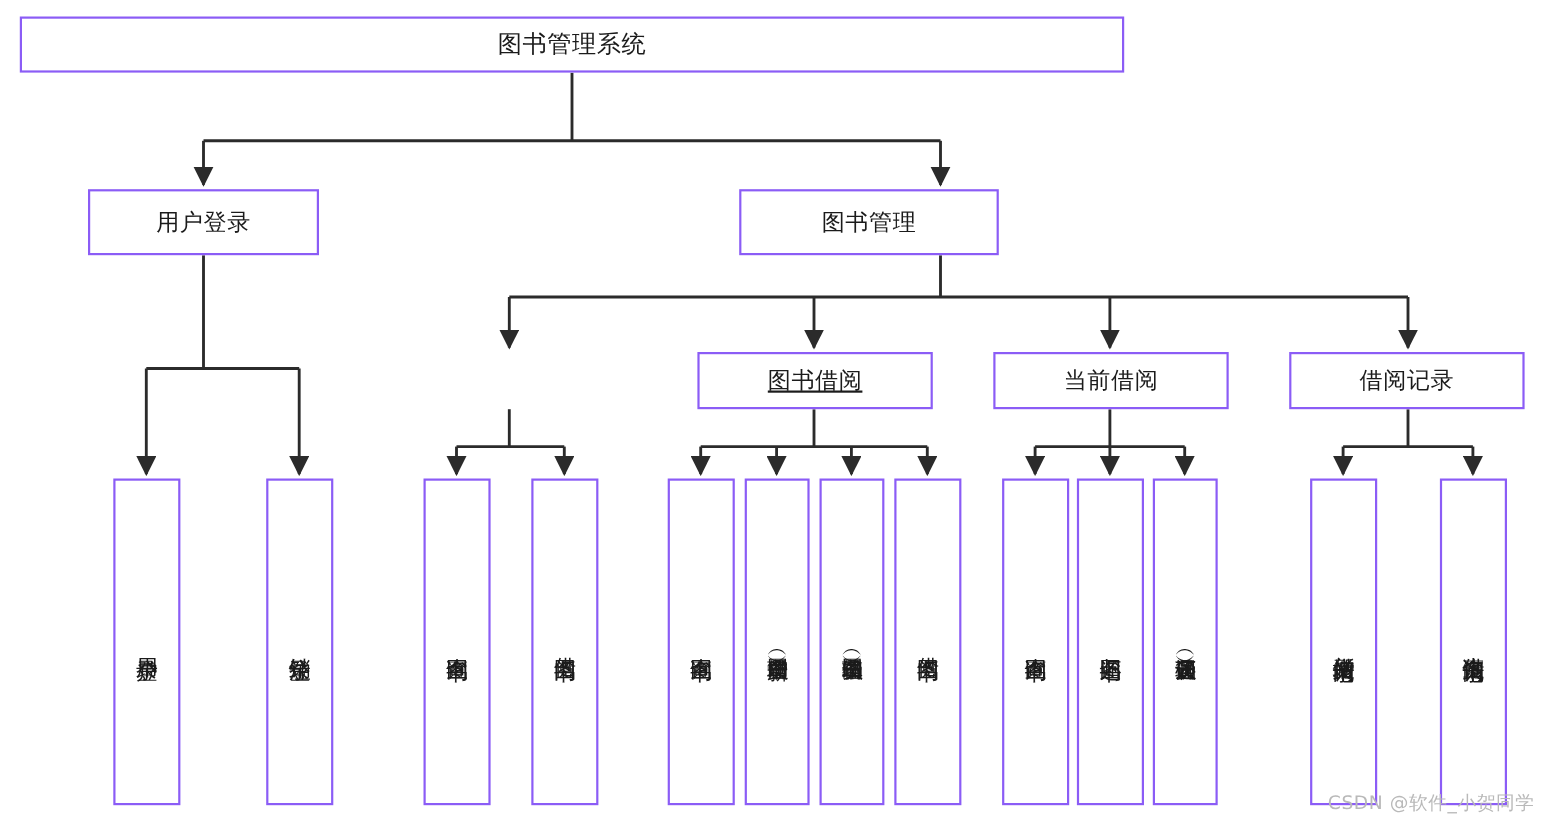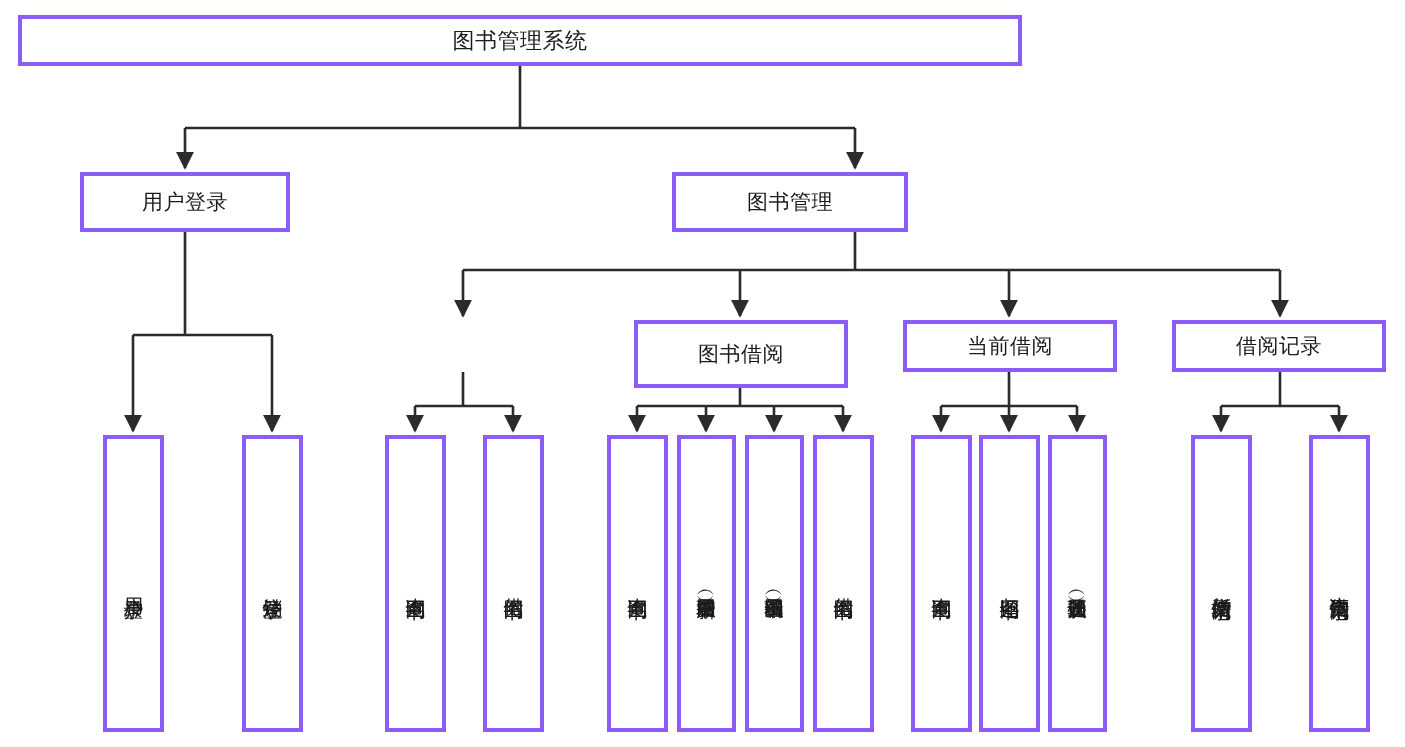--- a/index.html
+++ b/index.html
@@ -22,21 +22,21 @@
     position: absolute;
     left: 0;
     top: 0;
     width: 1405px;
     height: 747px;
     pointer-events: none;
   }
   .node {
     position: absolute;
     box-sizing: border-box;
-    border: 4px solid #8b5cf6;
+    border: 2px solid #8b5cf6;
     background: #ffffff;
     display: flex;
     align-items: center;
     justify-content: center;
     color: #1b1b1b;
   }
   .node .label {
     font-size: 21px;
     line-height: 1.15;
     letter-spacing: 0.5px;
@@ -137,21 +137,21 @@
     <span class="label">图书管理系统</span>
   </div>
 
   <div class="node mid" style="left:80px; top:172px; width:210px; height:60px;">
     <span class="label">用户登录</span>
   </div>
   <div class="node mid" style="left:672px; top:172px; width:236px; height:60px;">
     <span class="label">图书管理</span>
   </div>
 
-  <div class="node cat" style="left:634px; top:320px; width:214px; height:68px;">
+  <div class="node cat" style="left:634px; top:320px; width:214px; height:52px;text-decoration:underline;">
     <span class="label">图书借阅</span>
   </div>
   <div class="node cat" style="left:903px; top:320px; width:214px; height:52px;">
     <span class="label">当前借阅</span>
   </div>
   <div class="node cat" style="left:1172px; top:320px; width:214px; height:52px;">
     <span class="label">借阅记录</span>
   </div>
 
   <div class="node leaf" style="left:103px; top:435px; width:61px; height:297px;">
@@ -191,14 +191,15 @@
     <span class="label">确认归还（管理员）</span>
   </div>
 
   <div class="node leaf" style="left:1191px; top:435px; width:61px; height:297px;">
     <span class="label">新增借阅记录</span>
   </div>
   <div class="node leaf" style="left:1309px; top:435px; width:61px; height:297px;">
     <span class="label">查询借阅记录</span>
   </div>
 
+  <div id="watermark">CSDN @软件_小贺同学</div>
 
 </div>
 
 </body></html>

